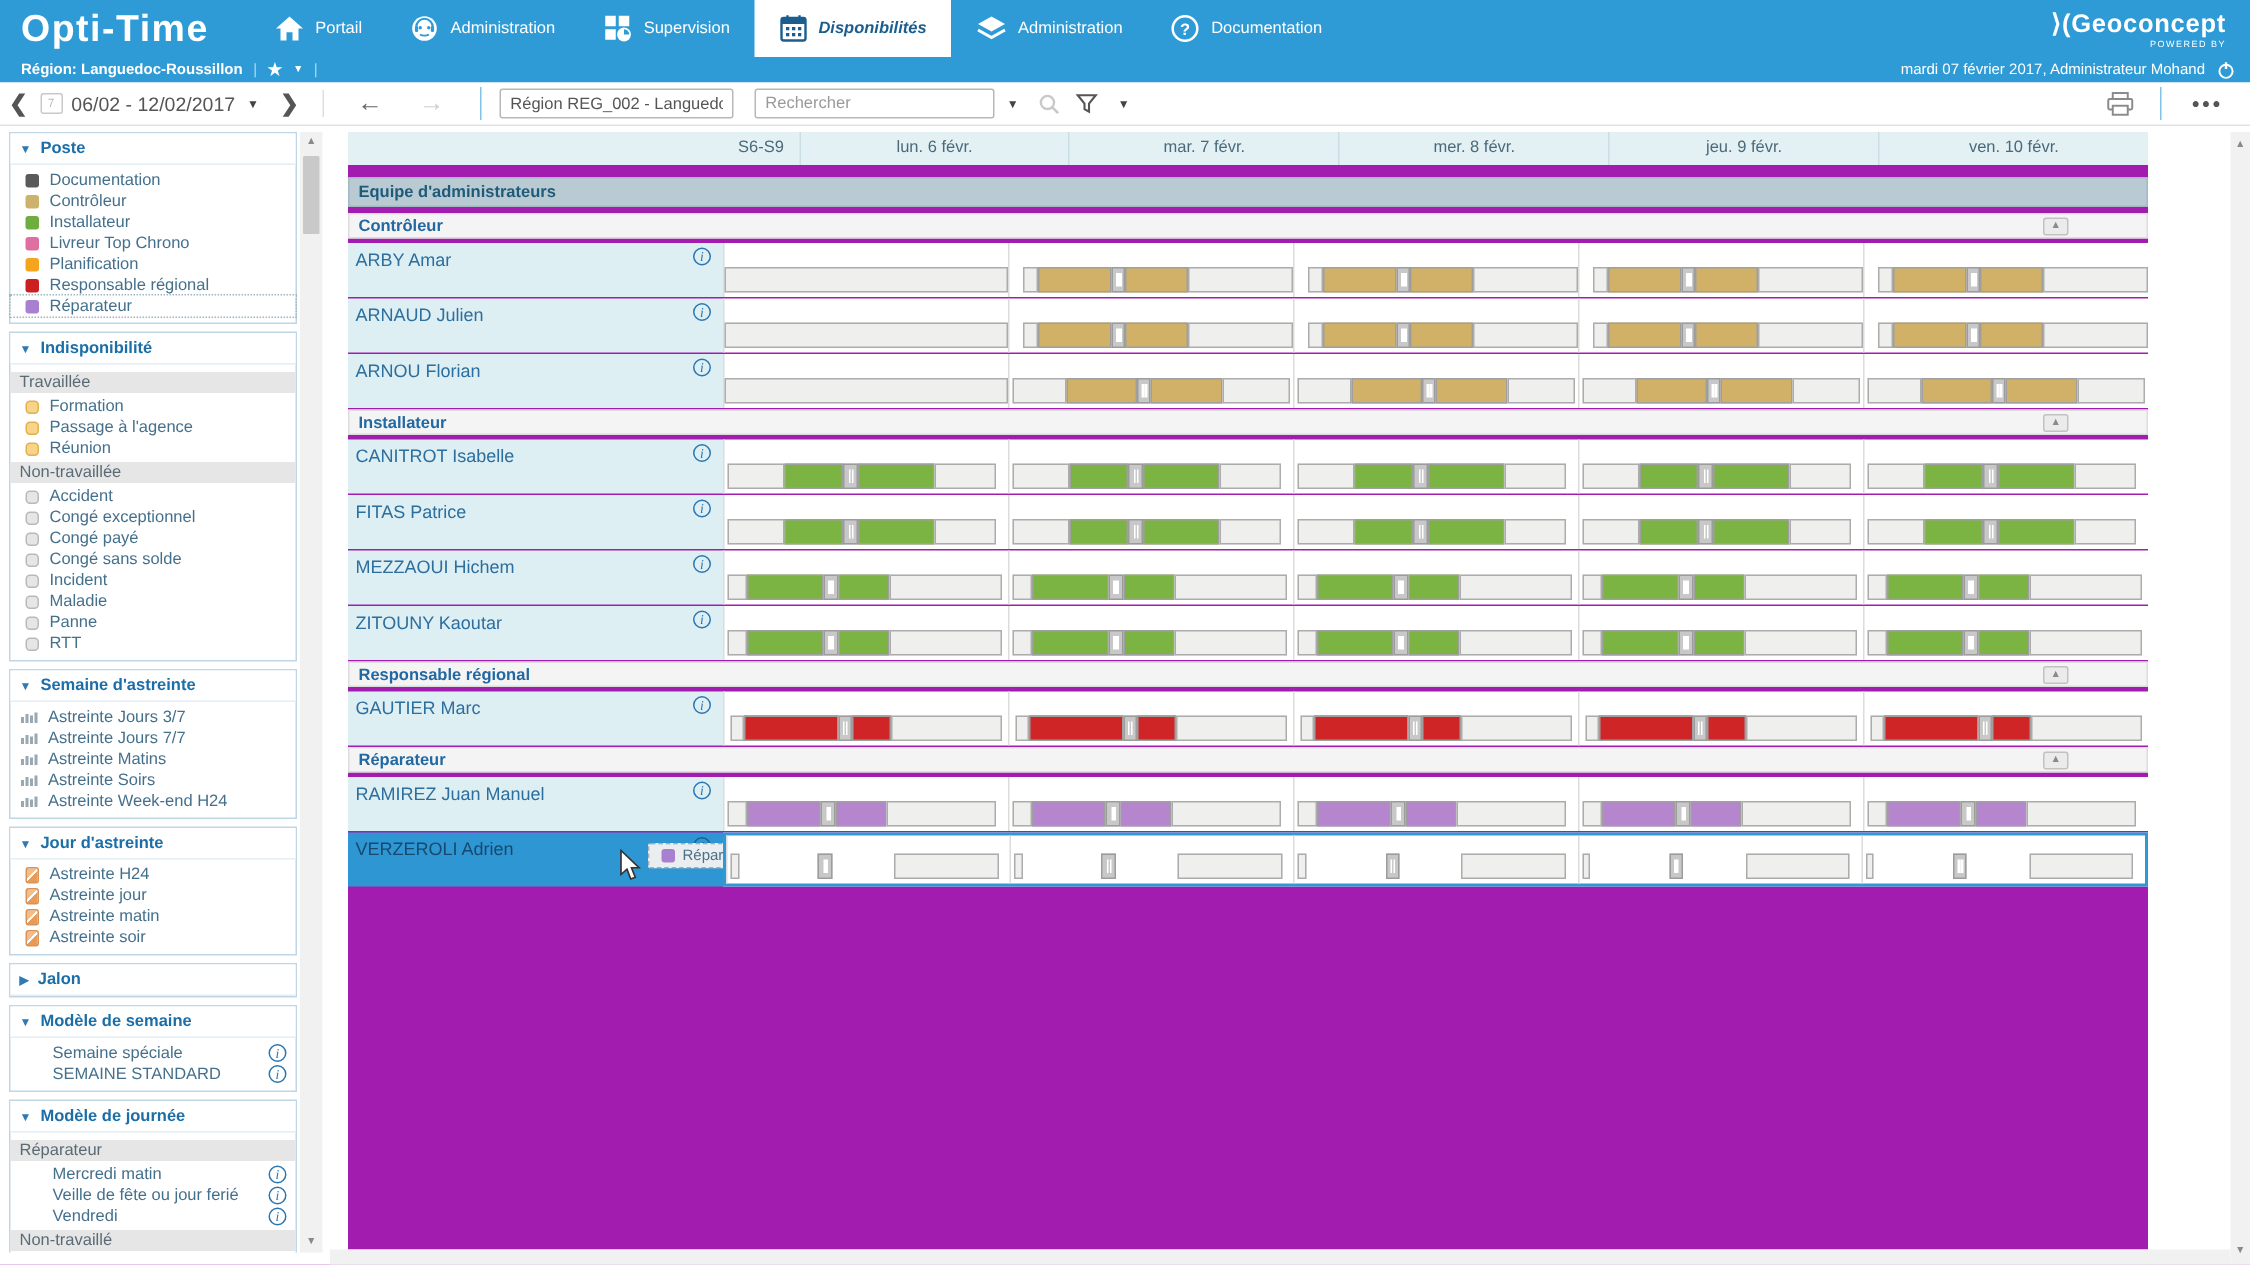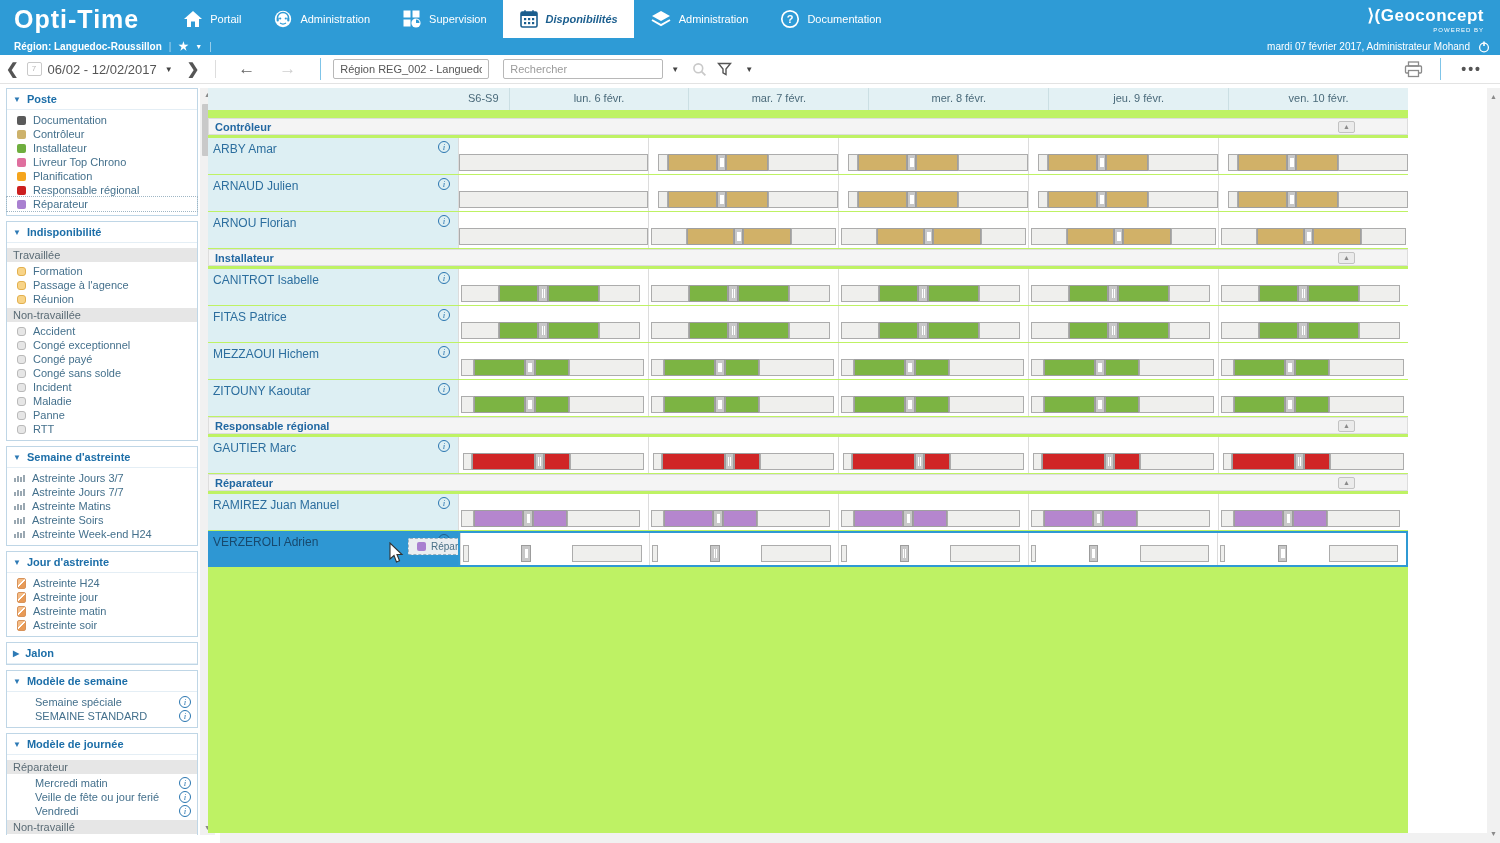--- a/index.html
+++ b/index.html
@@ -60,21 +60,21 @@
   .day-ic { width:9px; height:11px; border-radius:2px; flex:0 0 auto; margin-left:-16px;
     background:linear-gradient(135deg,#F5BC86 42%,#ffffff 42%,#ffffff 56%,#E89A56 56%); border:1px solid #D8935A; }
   .sub-h { background:#E6E6E6; color:#5A6B75; padding:1px 6px; margin:2px 0; }
   .info { width:12px; height:12px; border:1px solid #2A76B0; border-radius:50%; color:#2A76B0; font-size:9px; line-height:10px; text-align:center; font-style:italic; font-family:"Liberation Serif",serif; flex:0 0 auto; margin-left:auto; cursor:pointer; background:#fff; }
   
   .sb-scroll { position:absolute; left:200px; top:88px; width:15px; height:747px; background:#F1F1F1; }
   .sb-scroll .thumb { position:absolute; left:2px; top:16px; width:11px; height:52px; background:#C9C9C9; border-radius:1px; }
   .scroll-arr { position:absolute; left:0; width:15px; height:14px; color:#8a8a8a; font-size:7px; text-align:center; line-height:14px; cursor:pointer; }
 
   
-  .main { position:absolute; left:208px; top:88px; width:1200px; height:745px; background:#bef264; overflow:hidden; }
+  .main { position:absolute; left:232px; top:88px; width:1200px; height:745px; background:#a21caf; overflow:hidden; }
   .ghead { display:flex; height:22px; background:#E3F1F4; color:#4A6A7A; }
   .ghead .wk { width:317px; text-align:right; padding:4px 10px 0 0; }
   .ghead .dh { width:190px; text-align:center; padding-top:4px; border-left:1px solid #CBDFE3; }
   .gspacer { height:8px; }
   .grow { height:20px; background:#B9CAD3; border:1px solid #A5B8C2; color:#1E5B7A; font-weight:bold; padding:3px 0 0 6px; margin-bottom:4px; cursor:pointer; }
   .srow { height:17px; background:#F4F4F4; border:1px solid #DDDDDD; color:#2268A2; font-weight:bold; padding:2px 0 0 6px; margin:0 0 3px 0; position:relative; cursor:pointer; }
   .collapse-btn { position:absolute; right:52px; top:2px; width:17px; height:12px; background:#EBEBEB; border:1px solid #C2C2C2; border-radius:2px; color:#8A8A8A; font-size:7px; line-height:10px; text-align:center; cursor:pointer; }
   .erow { display:flex; height:36px; margin-bottom:1px; position:relative; }
   .ncell { width:317px; background:#DDEFF3; position:relative; padding:4px 0 0 5px; color:#2C6E9E; font-size:12px; cursor:pointer; }
   .ncell .info { position:absolute; right:8px; top:3px; background:transparent; }
@@ -450,20 +450,21 @@
   <div class="ghead">
     <div class="wk">S6-S9</div>
   <div class="dh">lun. 6 févr.</div>
       <div class="dh">mar. 7 févr.</div>
       <div class="dh">mer. 8 févr.</div>
       <div class="dh">jeu. 9 févr.</div>
       <div class="dh">ven. 10 févr.</div>
     </div>
   <div class="gspacer"></div>
   <div id="grid-body">
+      <div class="grow">Equipe d'administrateurs</div>
       <div class="srow"><span>Contrôleur</span><span class="collapse-btn">▲</span></div>
       <div class="erow">
         <div class="ncell"><span>ARBY Amar</span><span class="info">i</span></div>
         <div class="sched">
           <div class="dcell">
             <div class="bars">
               <div class="seg seg-e" style="width: 100%;"></div>
             </div>
           </div>
           <div class="dcell">

